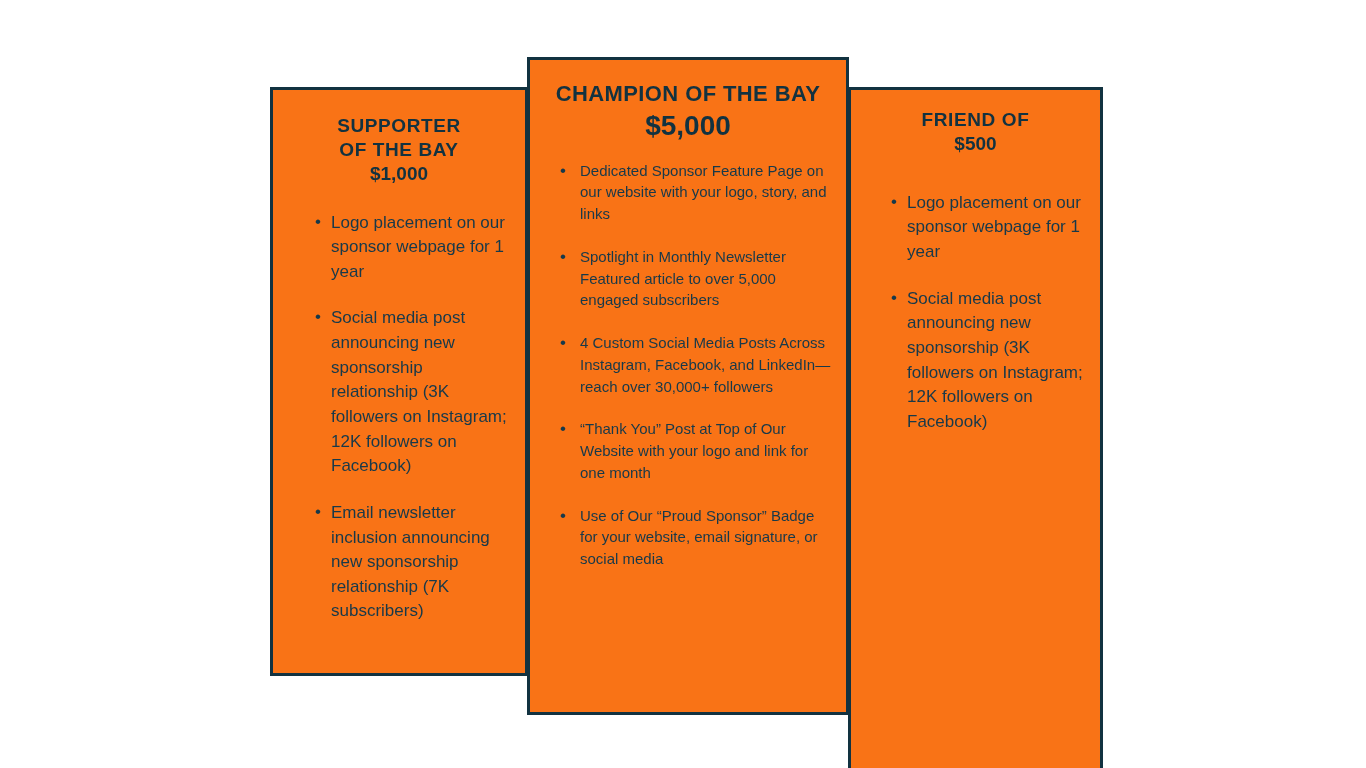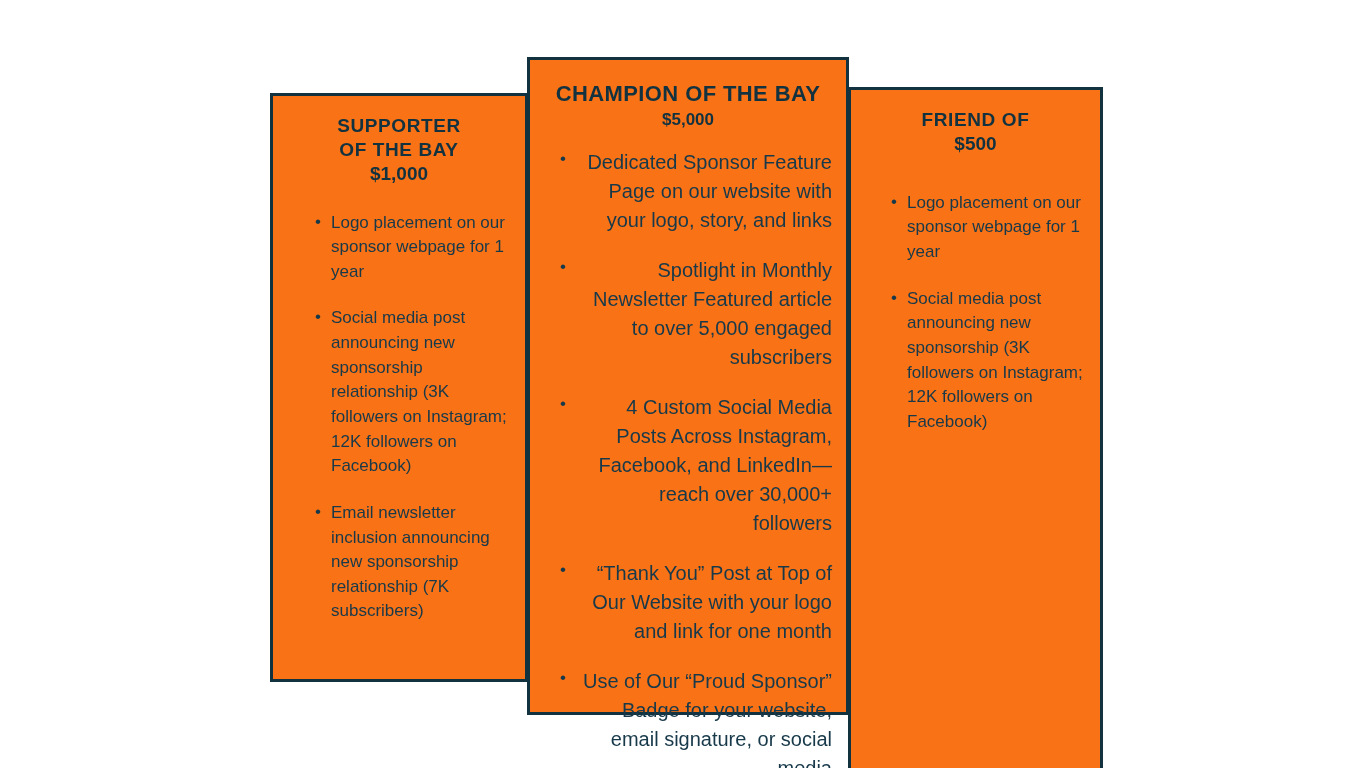--- a/index.html
+++ b/index.html
@@ -24,24 +24,24 @@
   .tier {
     position: absolute;
     background: #f97316;
     border: 3px solid #123240;
     box-sizing: border-box;
   }
 
   
   .tier-left {
     left: 270px;
-    top: 93px;
+    top: 87px;
     width: 258px;
     height: 589px;
-    padding: 18px 16px 10px 16px;
+    padding: 24px 16px 10px 16px;
   }
 
   
   .tier-center {
     left: 527px;
     top: 57px;
     width: 322px;
     height: 658px;
     padding: 20px 14px 10px 14px;
     z-index: 3;
@@ -76,21 +76,21 @@
     text-align: center;
     font-weight: bold;
     color: #123240;
   }
   .tier-left .tier-amount,
   .tier-right .tier-amount {
     font-size: 19px;
     margin-top: 1px;
   }
   .tier-center .tier-amount {
-    font-size: 17px;
+    font-size: 28px;
     margin-top: 2px;
   }
 
   ul.benefits {
     margin: 0;
     padding: 0 0 0 26px;
     list-style: none;
   }
   .tier-left ul.benefits { margin-top: 26px; }
   .tier-right ul.benefits { margin-top: 36px; padding-left: 24px; }
@@ -101,24 +101,23 @@
     color: #17394a;
     line-height: 1.45;
     margin-bottom: 22px;
   }
   .tier-left ul.benefits li,
   .tier-right ul.benefits li {
     font-size: 17px;
     padding-left: 16px;
   }
   .tier-center ul.benefits li {
-    font-size: 20px;
+    font-size: 15px;
     padding-left: 20px;
     margin-bottom: 21px;
-    text-align: right;
   }
   ul.benefits li:before {
     content: "\2022";
     position: absolute;
     left: 0;
     top: -1px;
     font-size: 17px;
     color: #17394a;
   }
   ul.benefits li:last-child { margin-bottom: 0; margin-top: 16px; }

